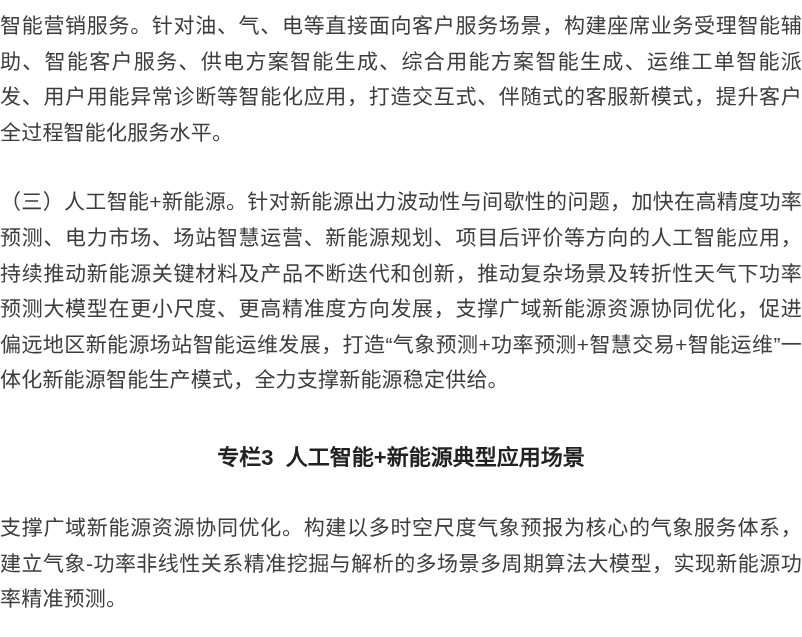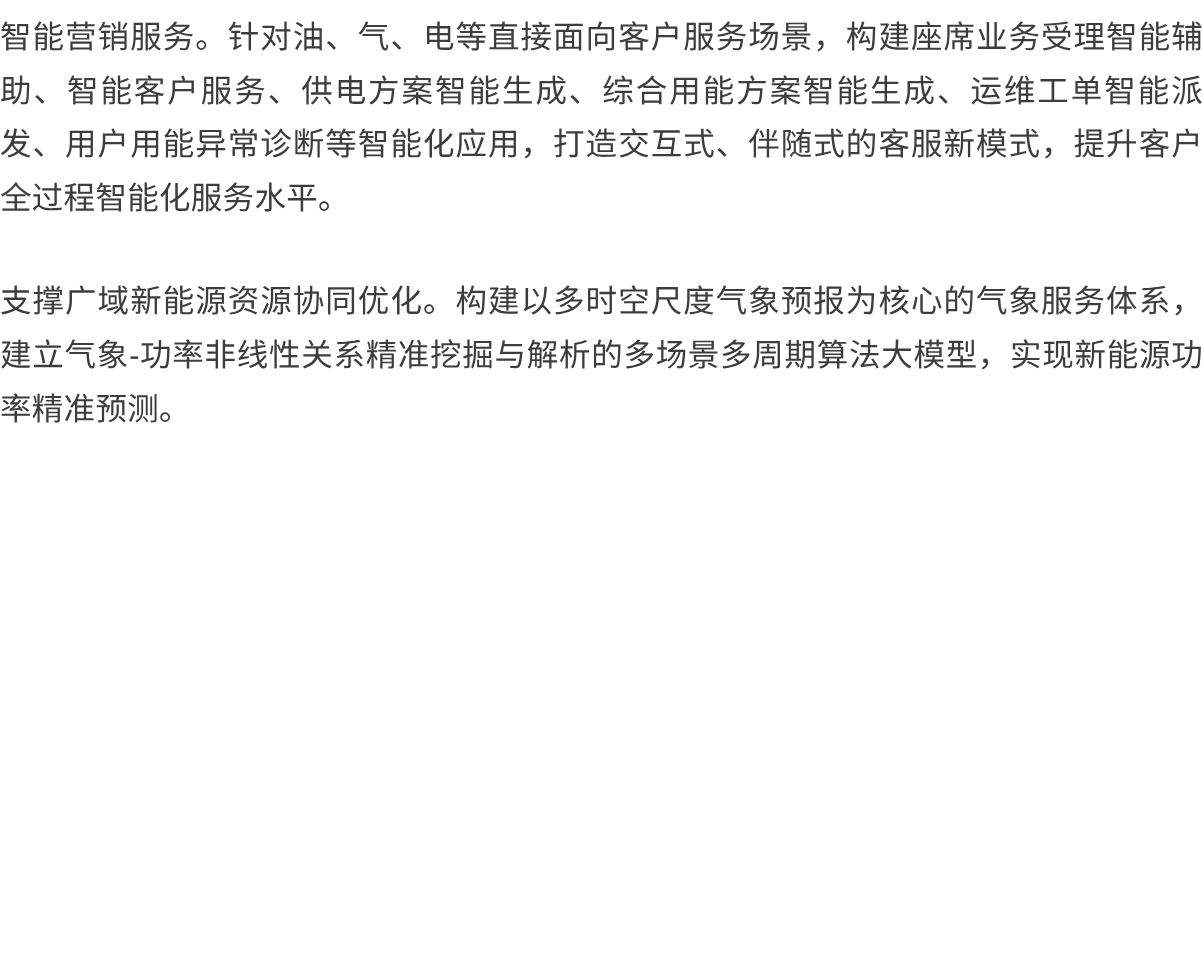--- a/index.html
+++ b/index.html
@@ -36,16 +36,18 @@
     text-align: center;
     white-space: pre-wrap;
   }
 </style>
 </head>
 <body>
 
 <div class="doc">
   <p class="body-para">智能营销服务。针对油、气、电等直接面向客户服务场景，构建座席业务受理智能辅助、智能客户服务、供电方案智能生成、综合用能方案智能生成、运维工单智能派发、用户用能异常诊断等智能化应用，打造交互式、伴随式的客服新模式，提升客户全过程智能化服务水平。</p>
 
+  <p class="body-para">（三）人工智能+新能源。针对新能源出力波动性与间歇性的问题，加快在高精度功率预测、电力市场、场站智慧运营、新能源规划、项目后评价等方向的人工智能应用，持续推动新能源关键材料及产品不断迭代和创新，推动复杂场景及转折性天气下功率预测大模型在更小尺度、更高精准度方向发展，支撑广域新能源资源协同优化，促进偏远地区新能源场站智能运维发展，打造“气象预测+功率预测+智慧交易+智能运维”一体化新能源智能生产模式，全力支撑新能源稳定供给。</p>
 
+  <h3 class="box-heading">专栏3  人工智能+新能源典型应用场景</h3>
 
   <p class="body-para">支撑广域新能源资源协同优化。构建以多时空尺度气象预报为核心的气象服务体系，建立气象-功率非线性关系精准挖掘与解析的多场景多周期算法大模型，实现新能源功率精准预测。</p>
 </div>
 
 </body></html>

